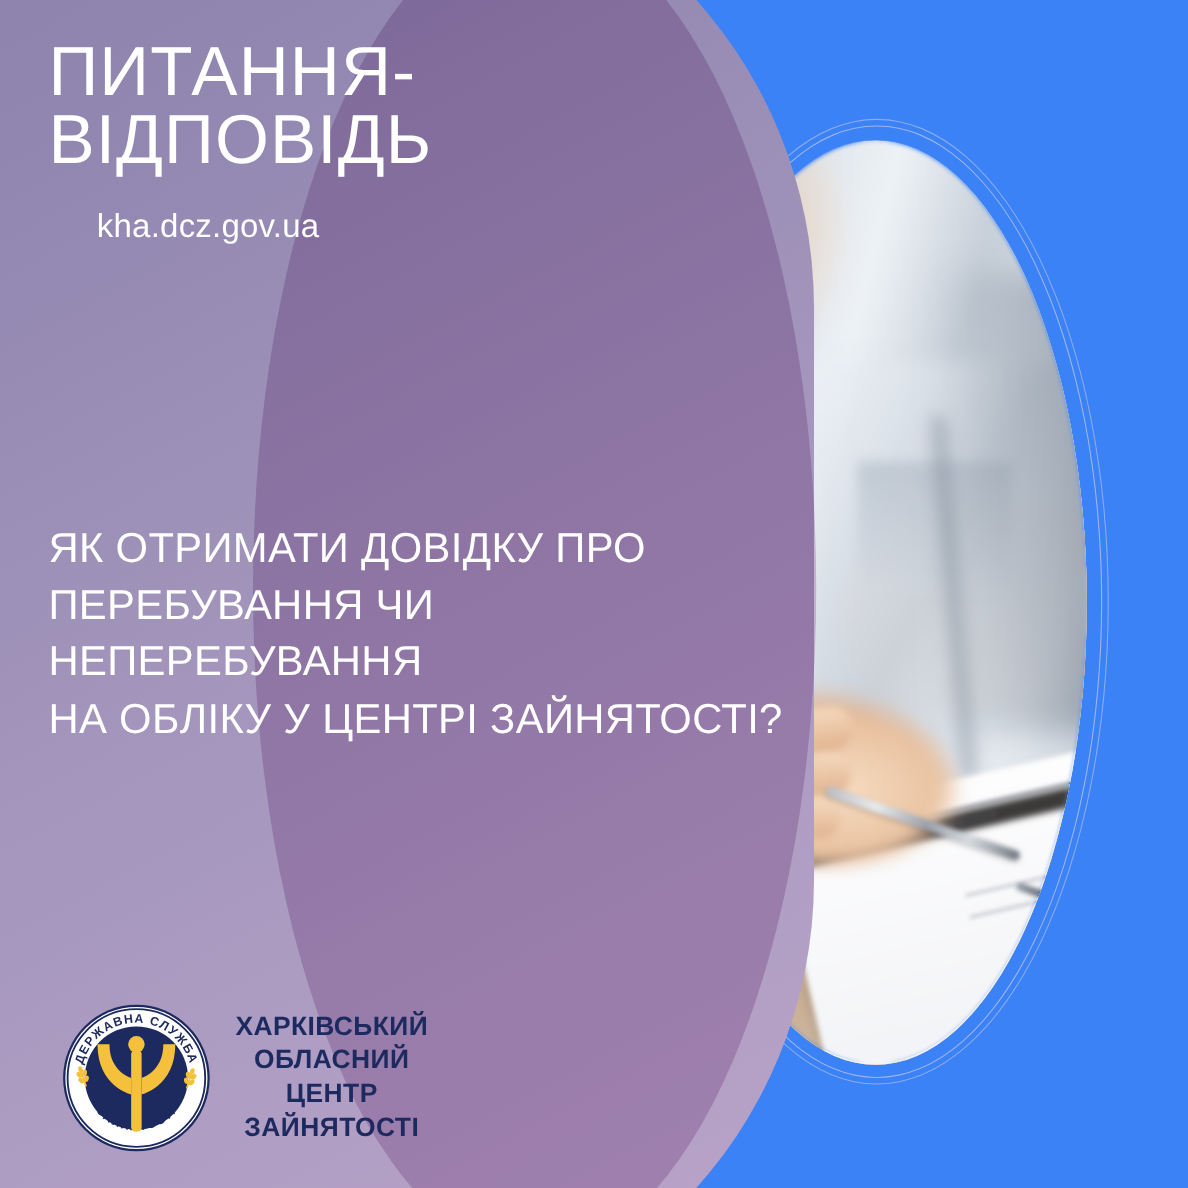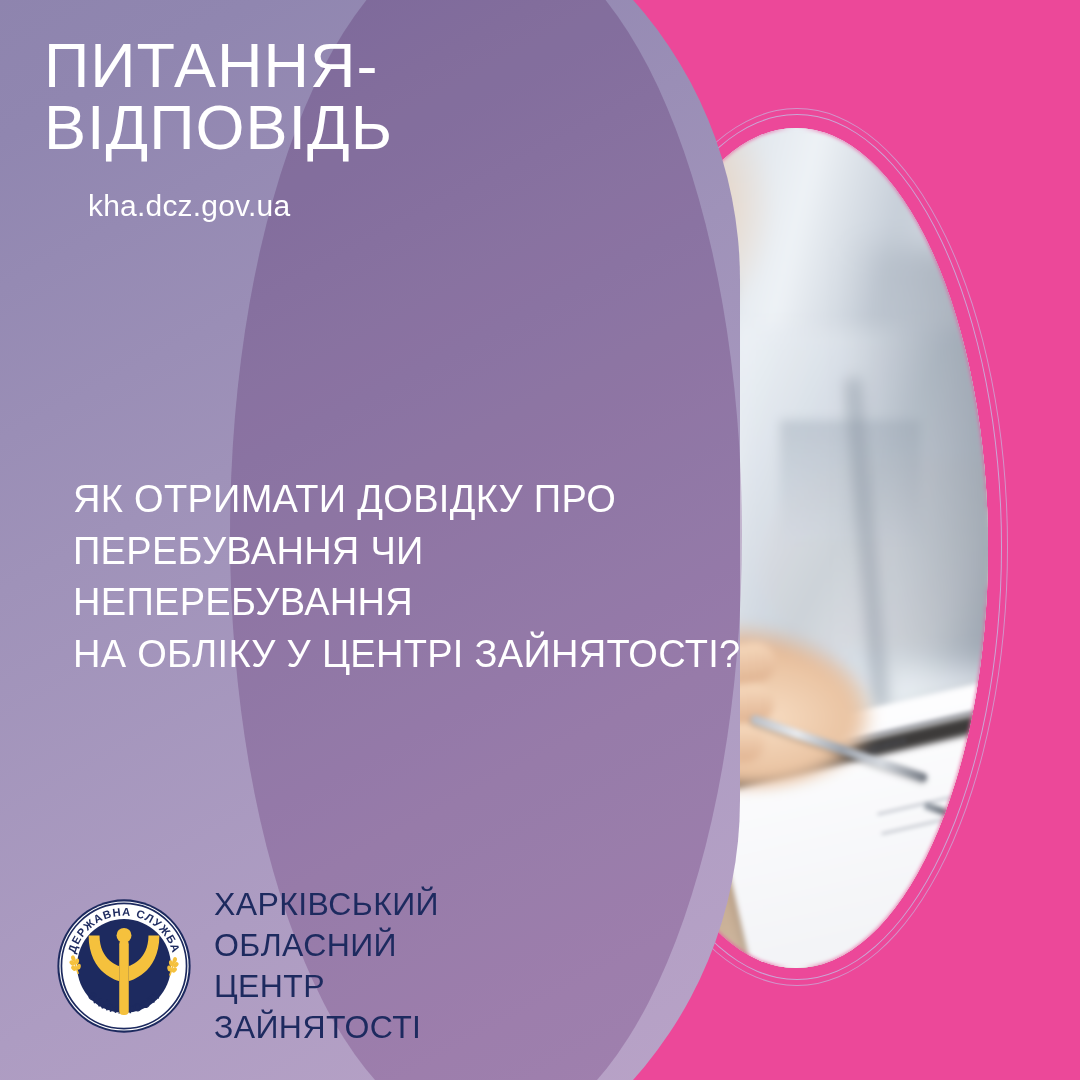--- a/index.html
+++ b/index.html
@@ -3,21 +3,21 @@
 <meta charset="utf-8">
 <style>
   html,body{margin:0;padding:0;background:#ffffff;}
   *{box-sizing:border-box;}
 
   #poster{
     position:relative;
     width:1080px;
     height:1080px;
     overflow:hidden;
-    background:#ec4899;
+    background:#3b82f6;
     font-family:"Liberation Sans","DejaVu Sans",sans-serif;
   }
 
   
   .photo-oval{
     position:absolute;
     left:604px;
     top:128px;
     width:384px;
     height:840px;
@@ -189,39 +189,39 @@
     position:absolute;
     left:44px;top:474px;
     width:700px;
     color:#ffffff;
     font-size:38px;
     line-height:1.36;
     font-weight:400;
     letter-spacing:.3px;
     white-space:pre-line;
     text-transform:uppercase;
-    margin-left:29px;
   }
 
   
   .footer{
     position:absolute;
     left:56px;bottom:32px;
     display:flex;align-items:center;gap:22px;
   }
   .emblem{position:relative;width:136px;height:136px;flex:0 0 136px;}
   .emblem svg{display:block;width:136px;height:136px;}
   .org-name{
     color:#1d2a5f;
-    font-size:32px;
-    font-weight:normal;
+    font-size:24px;
+    font-weight:bold;
     line-height:1.28;
     letter-spacing:.4px;
     white-space:pre-line;
     text-transform:uppercase;
+    text-align:center;
   }
 </style>
 </head>
 <body>
 
 <div id="poster">
 
   <div class="photo-oval">
     <div class="ph">
       <div class="ph-shirt"></div>

